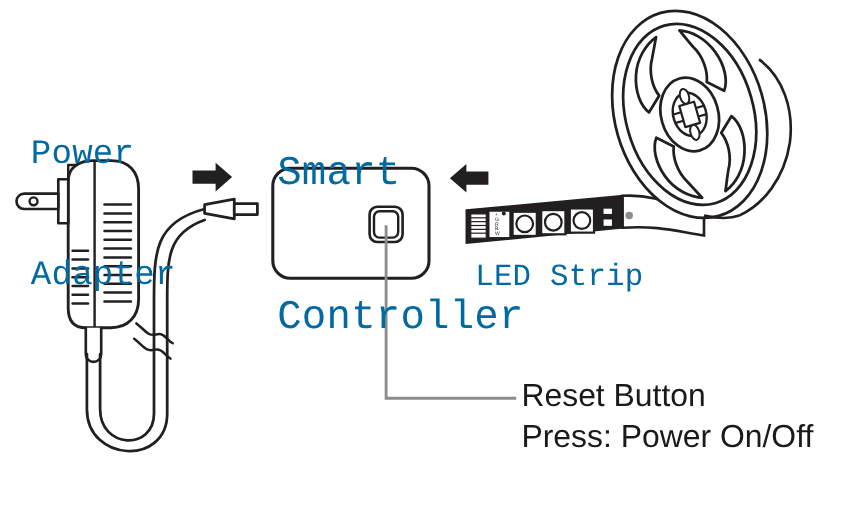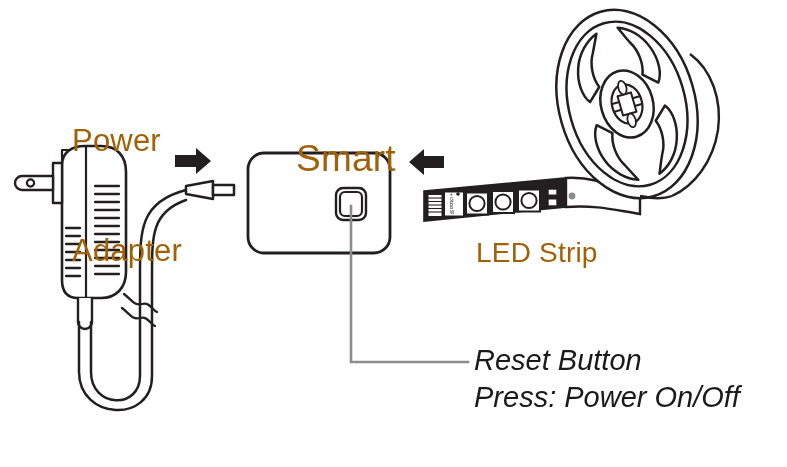--- a/index.html
+++ b/index.html
@@ -20,27 +20,26 @@
   #diagram-svg {
     position: absolute;
     left: 0;
     top: 0;
     width: 787px;
     height: 467px;
     display: block;
   }
   .label-text {
     position: absolute;
-    color: #a16207;
-    font-family: Liberation Sans, sans-serif;
+    color: #0369a1;
+    font-family: Liberation Mono, monospace;
     font-weight: 400;
     white-space: pre;
     letter-spacing: 0.2px;
     line-height: 1.18;
-    margin-left: 44px;
   }
   #label-power-adapter {
     left: 28px;
     top: 50px;
     font-size: 31px;
   }
   #label-smart-controller {
     left: 252px;
     top: 50px;
     font-size: 37px;
@@ -49,21 +48,20 @@
     left: 432px;
     top: 236px;
     font-size: 28px;
   }
   #callout-block {
     position: absolute;
     left: 474px;
     top: 342px;
     font-size: 29px;
     line-height: 1.27;
-    font-style: italic;
   }
   .callout-line {
     display: block;
     color: #1a1a1a;
     white-space: pre;
   }
   .lbl-line { display: block; }
 </style>
 </head>
 <body>
@@ -234,20 +232,21 @@
 
   </svg>
 
   <div class="label-text" id="label-power-adapter">
     <span class="lbl-line">Power</span>
     <span class="lbl-line">Adapter</span>
   </div>
 
   <div class="label-text" id="label-smart-controller">
     <span class="lbl-line">Smart</span>
+    <span class="lbl-line">Controller</span>
   </div>
 
   <div class="label-text" id="label-led-strip">LED Strip</div>
 
   <div id="callout-block">
     <span class="callout-line">Reset Button</span>
     <span class="callout-line">Press: Power On/Off</span>
   </div>
 
 </div>

